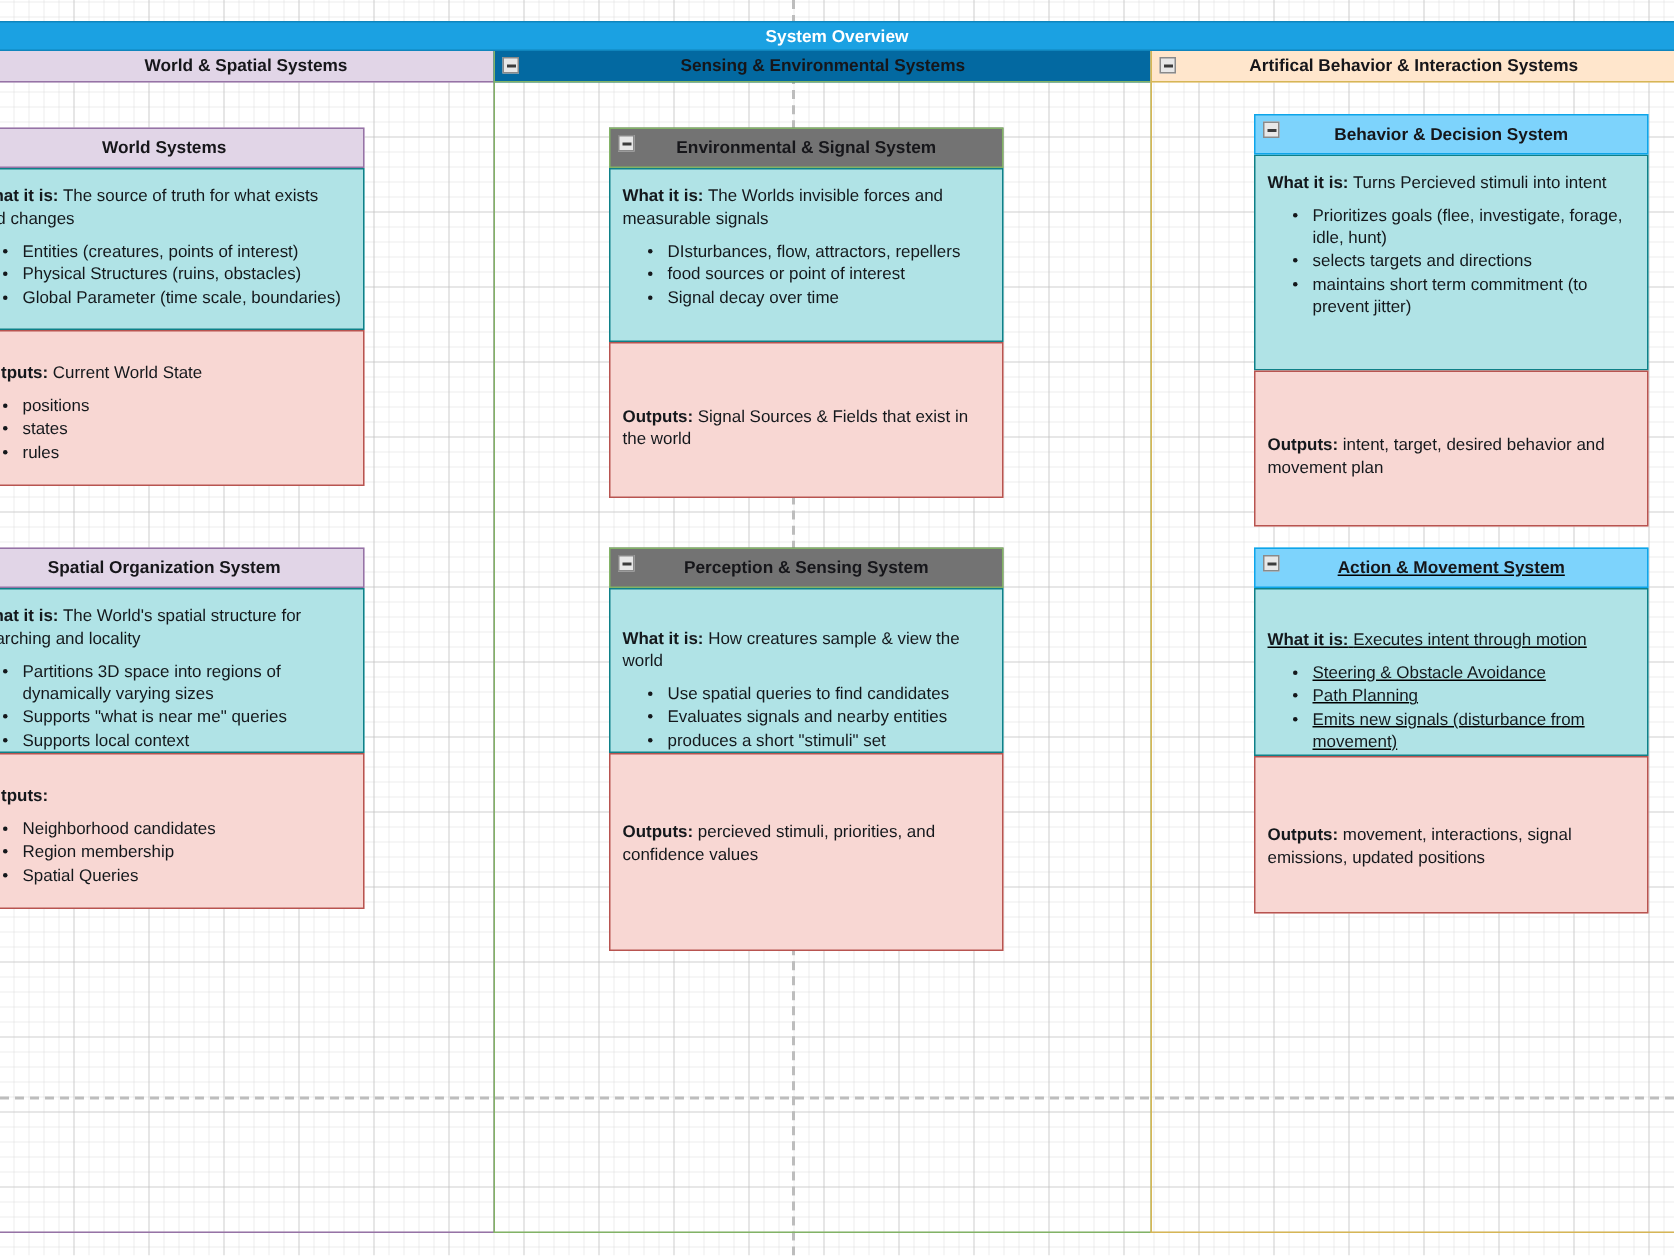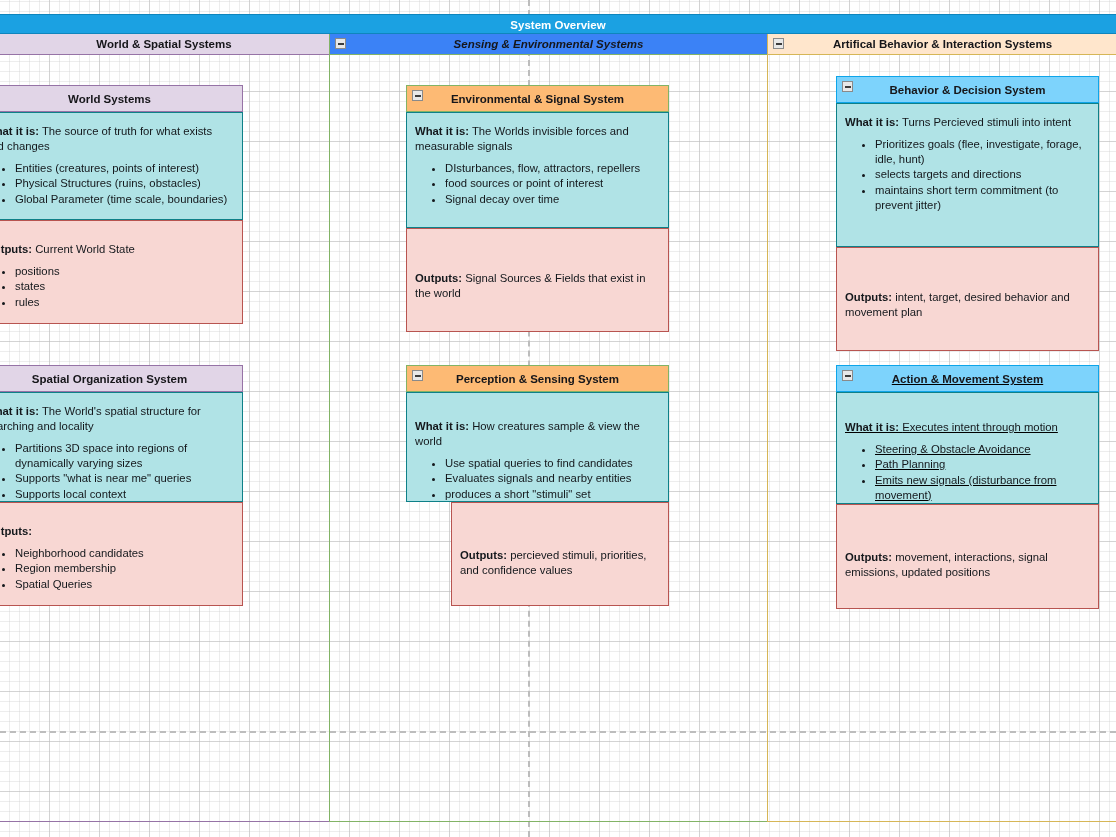--- a/index.html
+++ b/index.html
@@ -38,42 +38,42 @@
   .lane{position:absolute;top:0;bottom:0;box-sizing:border-box;}
   .lane-head{
     height:21px;line-height:21px;text-align:center;
     font-size:11.5px;font-weight:bold;color:#16161a;
     box-sizing:border-box;position:relative;
   }
   .lane-body{position:absolute;top:21px;left:0;right:0;bottom:0;box-sizing:border-box;}
 
   .lane.purple  .lane-head{background:#e1d5e7;border:1px solid #9673a6;border-top:none;}
   .lane.purple  .lane-body{border-left:1px solid #9673a6;border-right:1px solid #9673a6;border-bottom:1px solid #9673a6;}
-  .lane.green   .lane-head{background:#3b82f6;border:1px solid #82b366;border-top:none;font-style:italic;}
+  .lane.green   .lane-head{background:#0369a1;border:1px solid #82b366;border-top:none;}
   .lane.green   .lane-body{border-left:1px solid #82b366;border-right:1px solid #82b366;border-bottom:1px solid #82b366;}
   .lane.orange  .lane-head{background:#ffe6cc;border:1px solid #d6b656;border-top:none;}
   .lane.orange  .lane-body{border-left:1px solid #d6b656;border-right:1px solid #d6b656;border-bottom:1px solid #d6b656;}
 
   
   .collapse-icon{
     position:absolute;left:5px;top:4px;width:11px;height:11px;
     background:#e8e8e8;border:1px solid #8a8a8a;box-sizing:border-box;
     display:flex;align-items:center;justify-content:center;cursor:pointer;
   }
   .collapse-icon i{display:block;width:6px;height:2px;background:#3c3c3c;}
 
   
   .card{position:absolute;box-sizing:border-box;}
   .card-head{
     height:27px;line-height:27px;text-align:center;
     font-size:11.5px;font-weight:bold;color:#16161a;
     box-sizing:border-box;position:relative;
   }
   .card.purple .card-head{background:#e1d5e7;border:1px solid #9673a6;}
-  .card.green  .card-head{background:#fdba74;border:1px solid #82b366;}
+  .card.green  .card-head{background:#737373;border:1px solid #82b366;}
   .card.orange .card-head{background:#7dd3fc;border:1px solid #0ea5e9;}
 
   .card-body{
     background:#b0e3e6;border:1px solid #0e8088;box-sizing:border-box;
     padding:11px 8px 6px 8px;font-size:11.3px;color:#14181c;line-height:1.32;
   }
   .card-foot{
     background:#f8d7d3;border:1px solid #b85450;box-sizing:border-box;
     position:relative;font-size:11.3px;color:#14181c;line-height:1.32;
     padding:0 8px;
@@ -227,21 +227,21 @@
     <p class="body-lead" style="margin-top:15px;">
       <span class="lead">What it is:</span>
       <span>How creatures sample &amp; view the world</span>
     </p>
     <ul class="pts">
       <li>Use spatial queries to find candidates</li>
       <li>Evaluates signals and nearby entities</li>
       <li>produces a short "stimuli" set</li>
     </ul>
   </div>
-  <div class="card-foot" style="height:104px;margin-left:45px;">
+  <div class="card-foot" style="height:132px;">
     <div class="foot-inner" style="top:45px;">
       <p class="body-lead">
         <span class="lead">Outputs:</span>
         <span>percieved stimuli, priorities, and confidence values</span>
       </p>
     </div>
   </div>
 </div>
 
 <div class="card orange" style="left:836px;top:76px;width:263px;">

